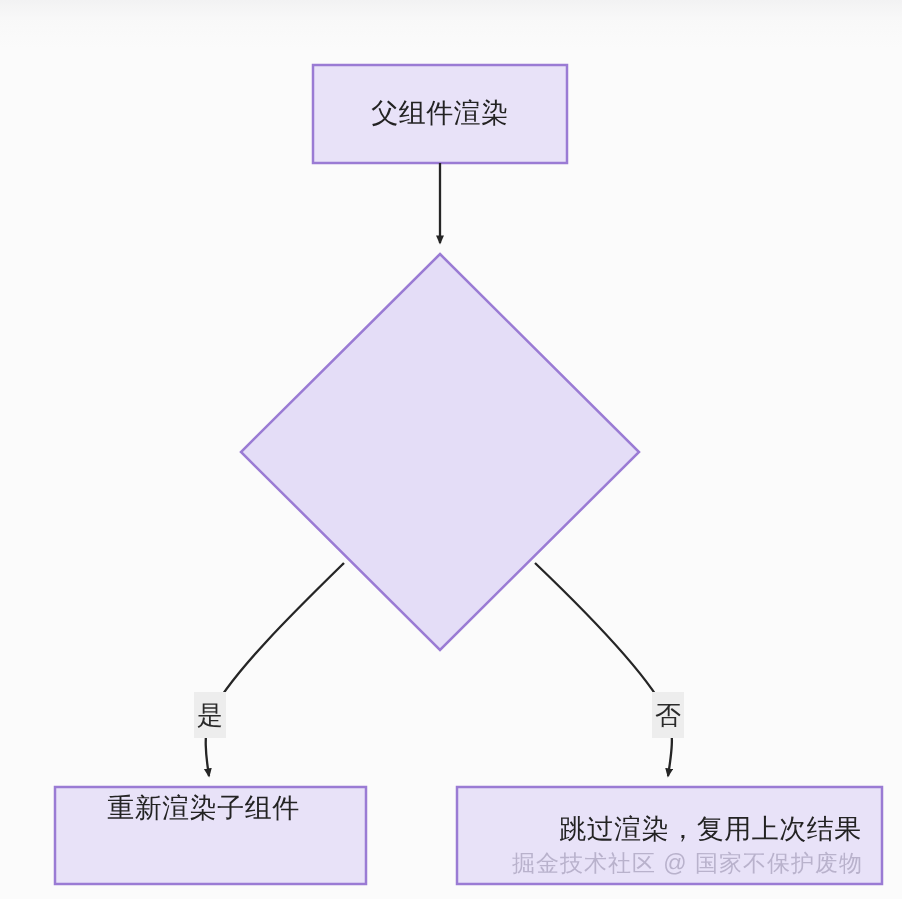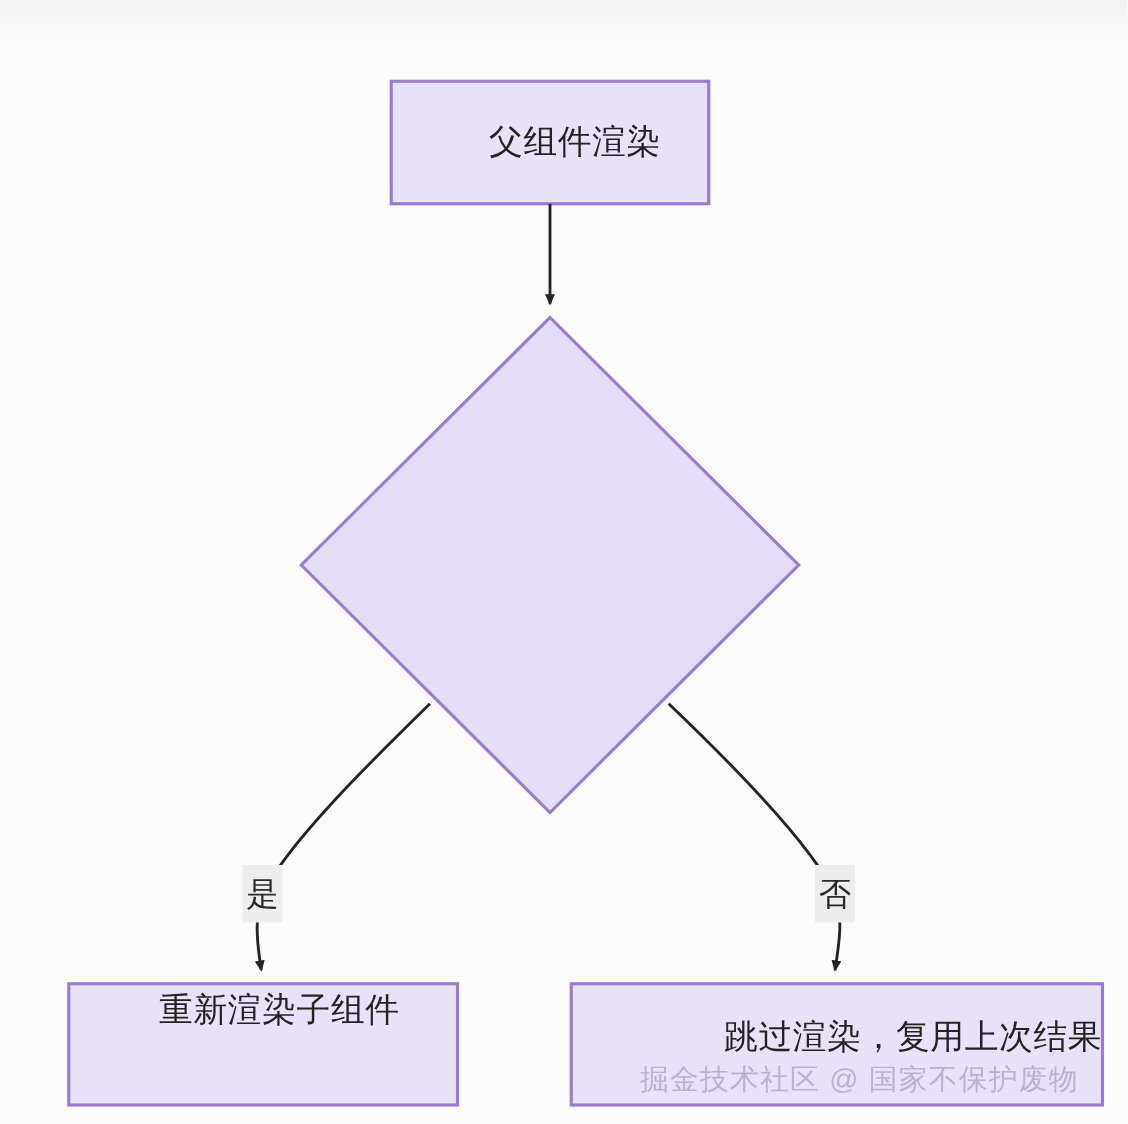--- a/index.html
+++ b/index.html
@@ -32,21 +32,20 @@
     display: flex;
     align-items: center;
     justify-content: center;
     text-align: left;
     color: #232323;
     font-size: 27px;
     line-height: 1.25;
     letter-spacing: 0.5px;
     white-space: nowrap;
     pointer-events: none;
-    padding-left: 20px;
   }
   .node-label.diamond-text {
     font-size: 28px;
   }
   .edge-label {
     position: absolute;
     display: flex;
     align-items: center;
     justify-content: center;
     background: #ededed;

